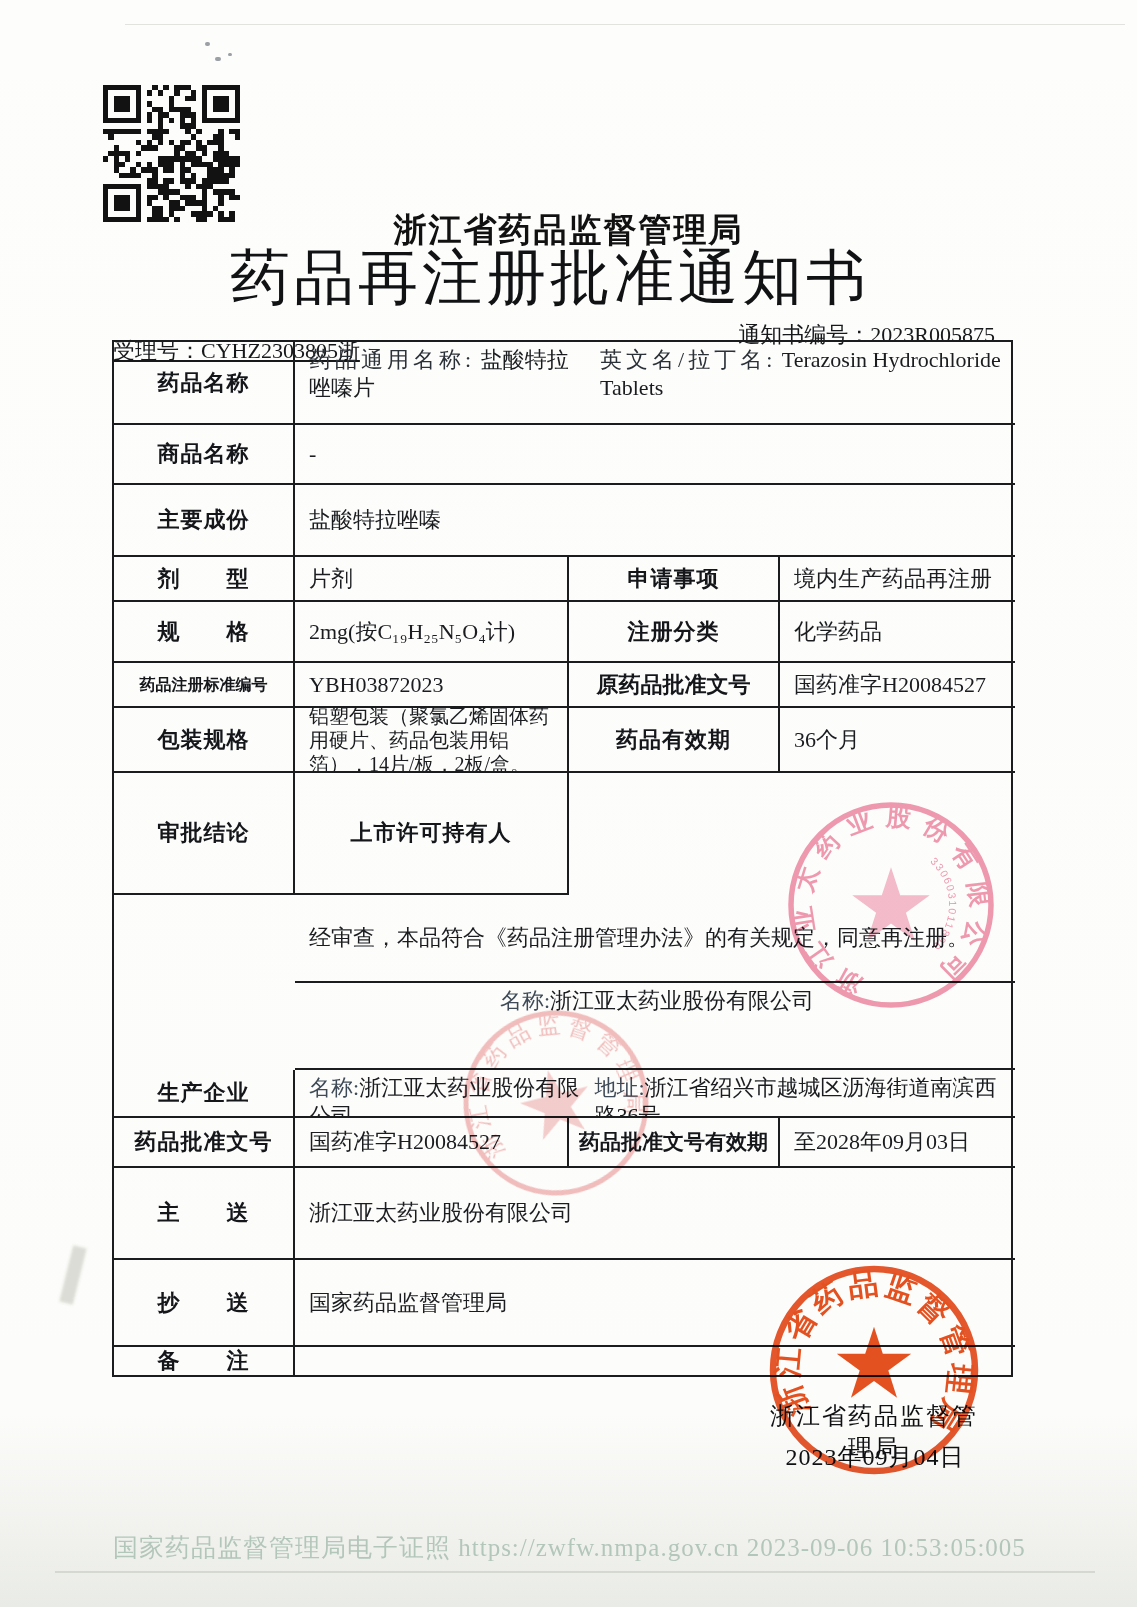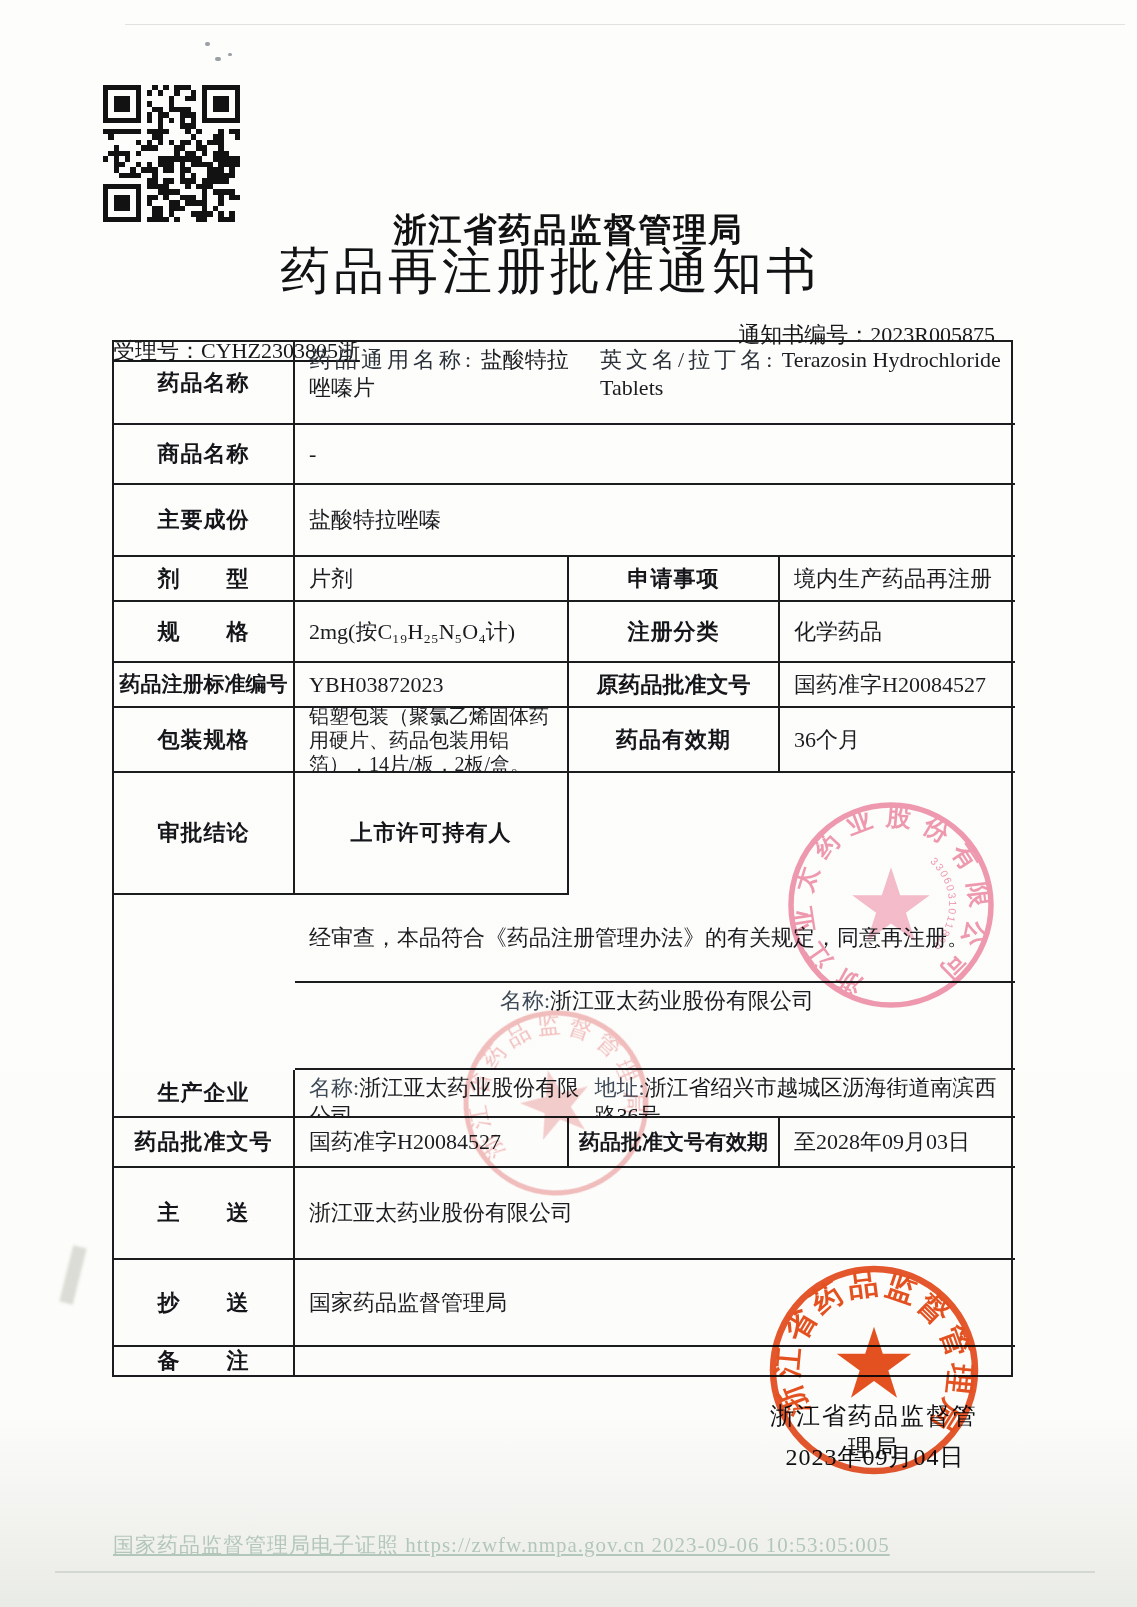--- a/index.html
+++ b/index.html
@@ -13,21 +13,21 @@
   }
   .abs{position:absolute;}
   
   .issuer{
     left:0; top:208px; width:1137px; text-align:center;
     font-family:"Liberation Sans", sans-serif;
     font-weight:bold; font-size:33px; letter-spacing:2px; color:#111;
   }
   .doc-title{
     left:0; top:238px; width:1100px; text-align:center;
-    font-size:50px; letter-spacing:4px; color:#101214;
+    font-size:60px; letter-spacing:4px; color:#101214;
     font-family:"Liberation Serif", serif;
   }
   .meta-line{ left:0; top:320px; width:1137px; height:28px; font-size:22px;}
   .meta-left{ position:absolute; left:113px; top:16px;text-decoration:underline;}
   .meta-right{ position:absolute; right:142px; top:0;}
   
   .doc-table{
     left:112px; top:340px; width:901px;
     display:grid;
     grid-template-columns:181px 274px 211px 235px;
@@ -55,22 +55,22 @@
   .signoff.l1{left:764px; top:1400px; width:220px; text-align:center;}
   .signoff.l2{left:770px; top:1441px; width:210px; text-align:center; letter-spacing:1px;}
   
   .seal{ mix-blend-mode:multiply; pointer-events:none;}
   .seal.company{left:778px; top:792px; opacity:.88;}
   .seal.faint{left:458px; top:1005px; opacity:.40; transform:rotate(-14deg); filter:blur(.4px);}
   .seal.authority{left:763px; top:1259px; opacity:.93;}
   
   .watermark{
     left:113px; top:1531px; width:980px;
-    font-size:21px; letter-spacing:1px; color:#a9bfb2; opacity:.85;
-    font-family:"Liberation Serif", serif; white-space:nowrap;text-decoration:underline;
+    font-size:25px; letter-spacing:1px; color:#a9bfb2; opacity:.85;
+    font-family:"Liberation Serif", serif; white-space:nowrap;
   }
   .faint-rule-top{left:125px; top:24px; width:1000px; height:1px; background:#e2e2de;}
   .faint-rule-bottom{left:55px; top:1571px; width:1040px; height:2px; background:rgba(140,150,140,.25);}
   .speck{background:#9aa0a4; border-radius:2px;}
   .streak{left:66px; top:1246px; width:14px; height:58px; background:#dcdcd6; transform:rotate(14deg); filter:blur(1.5px);}
   .qr{left:103px; top:85px; width:137px; height:137px;}
 </style>
 </head>
 <body>
 
@@ -430,21 +430,21 @@
     <div class="cell lbl">剂　　型</div>
     <div class="cell val">片剂</div>
     <div class="cell lbl">申请事项</div>
     <div class="cell val last-col">境内生产药品再注册</div>
 
     <div class="cell lbl">规　　格</div>
     <div class="cell val">2mg(按C₁₉H₂₅N₅O₄计)</div>
     <div class="cell lbl">注册分类</div>
     <div class="cell val last-col">化学药品</div>
 
-    <div class="cell lbl" style="letter-spacing:0; font-size:21px;">药品注册标准编号</div>
+    <div class="cell lbl" style="letter-spacing:0; font-size:16px;">药品注册标准编号</div>
     <div class="cell val">YBH03872023</div>
     <div class="cell lbl" style="letter-spacing:0;">原药品批准文号</div>
     <div class="cell val last-col">国药准字H20084527</div>
 
     <div class="cell lbl">包装规格</div>
     <div class="cell val small">铝塑包装（聚氯乙烯固体药用硬片、药品包装用铝箔），14片/板，2板/盒。</div>
     <div class="cell lbl">药品有效期</div>
     <div class="cell val last-col">36个月</div>
 
     <div class="cell lbl">审批结论</div>

